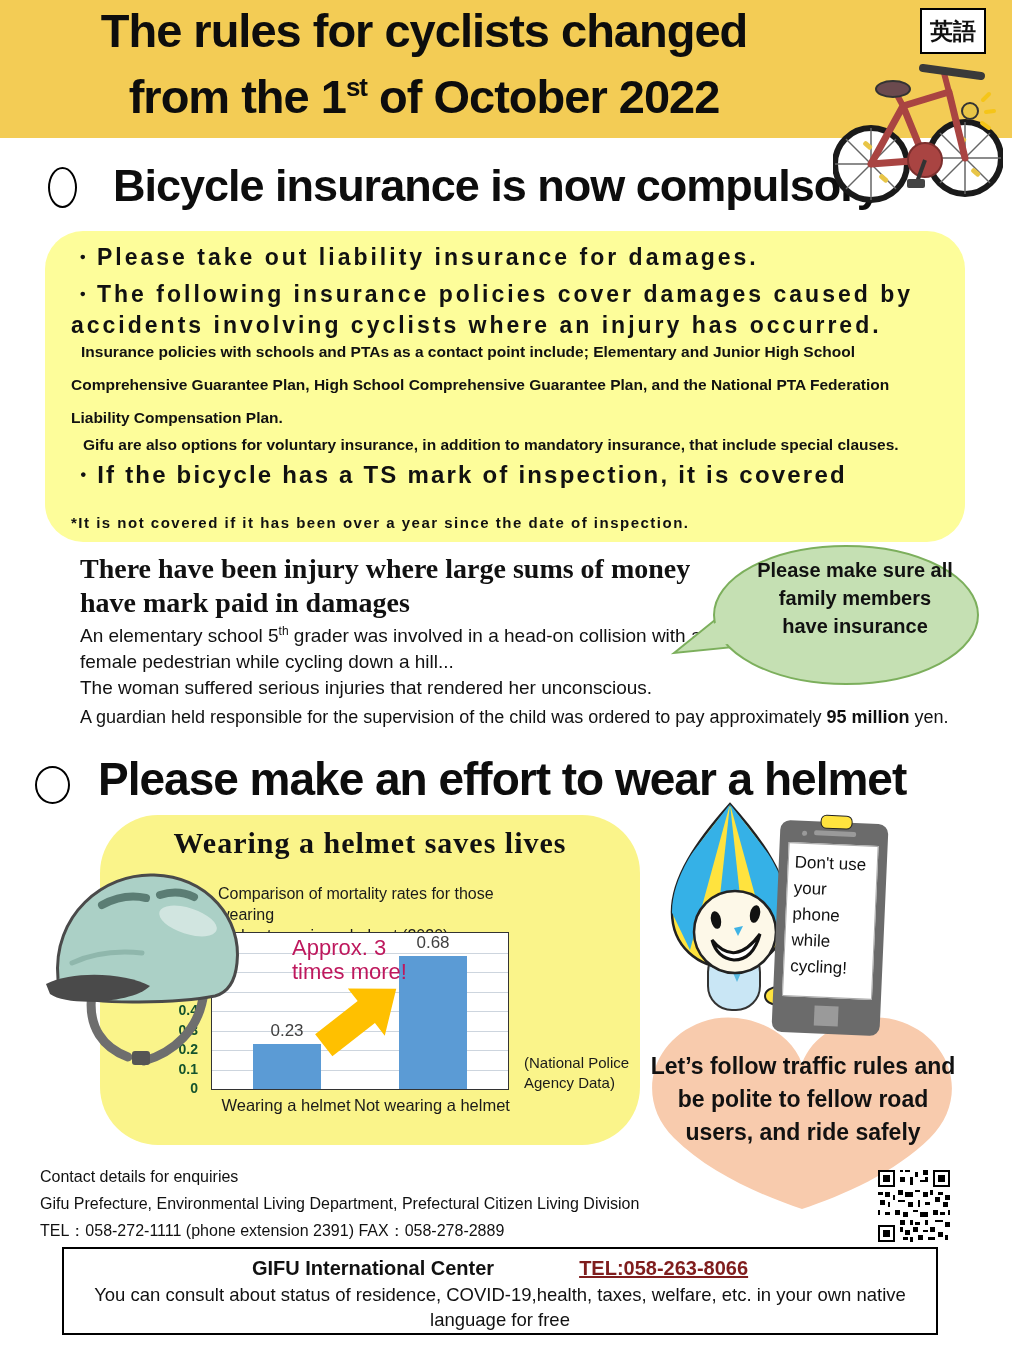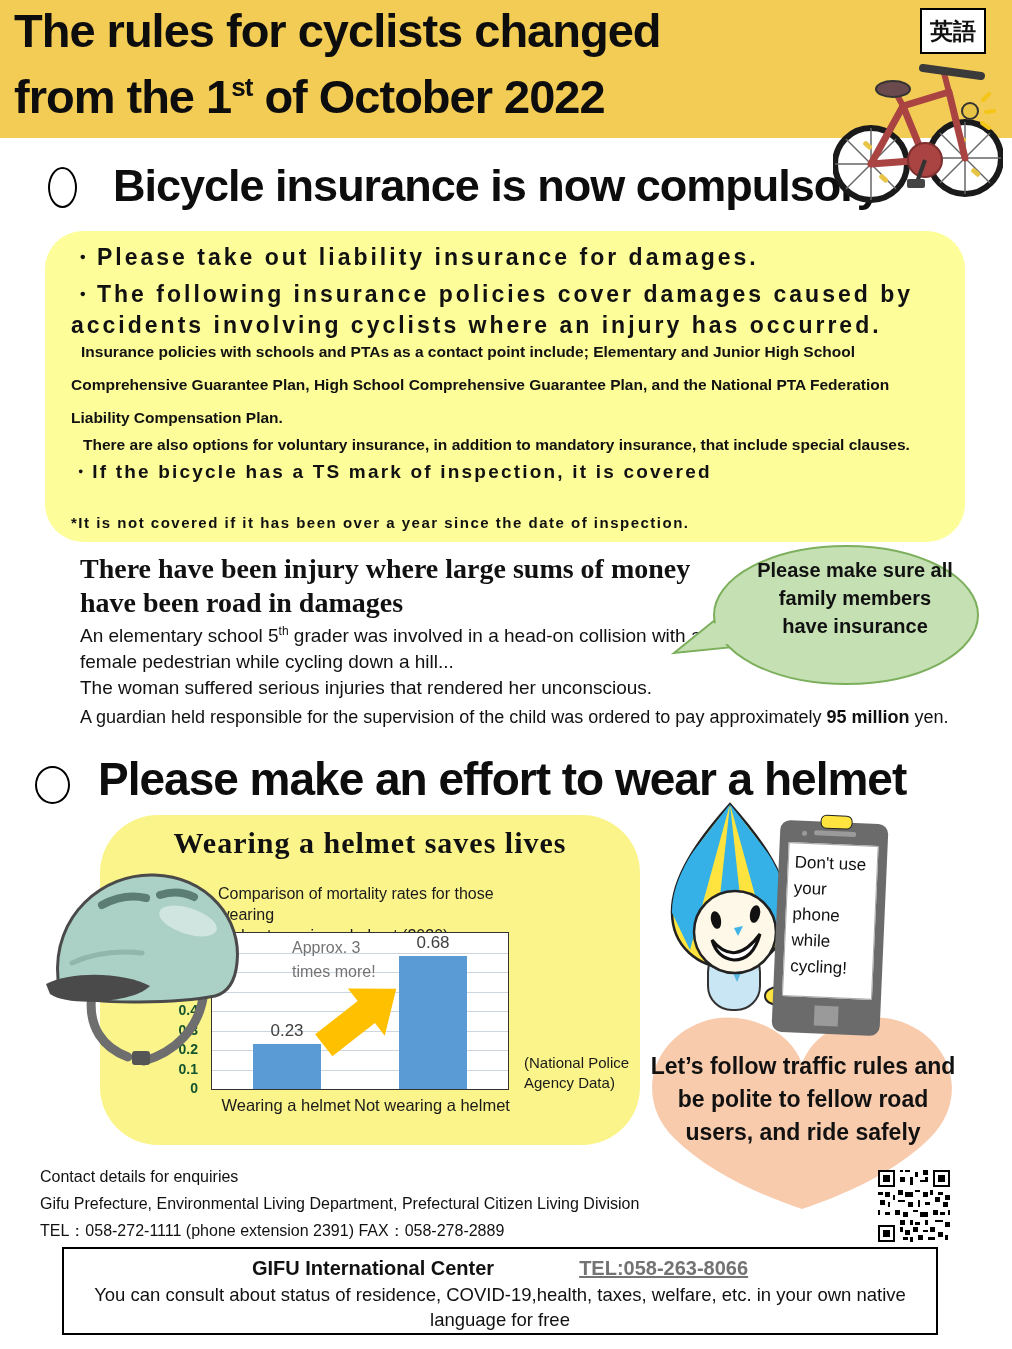--- a/index.html
+++ b/index.html
@@ -2,36 +2,36 @@
 <html><head>
 <meta charset="utf-8">
 <style>
   html,body{margin:0;padding:0;background:#fff;}
   body{width:1012px;height:1349px;position:relative;overflow:hidden;
        font-family:"Liberation Sans",sans-serif;color:#111;}
   .abs{position:absolute;}
 
   
   .header{position:absolute;left:0;top:0;width:1012px;height:138px;background:#F3CC55;}
-  .header-title{position:absolute;left:14px;top:2px;width:820px;
+  .header-title{position:absolute;left:14px;top:2px;width:820px;text-align:center;
     font-size:47px;line-height:57px;font-weight:700;letter-spacing:-1px;color:#0d0d0d;}
   .header-title sup{font-size:26px;}
   .lang-badge{position:absolute;left:920px;top:8px;width:62px;height:42px;background:#fff;
     border:2.5px solid #000;display:flex;align-items:center;justify-content:center;
     font-size:23px;font-weight:700;}
 
   
   .sec-circle{position:absolute;border:2px solid #000;border-radius:50%;background:#fff;}
   .sec-heading{position:absolute;font-weight:700;letter-spacing:-1px;color:#0d0d0d;}
 
   
   .ybox1{position:absolute;left:45px;top:231px;width:920px;height:311px;background:#FDFD9A;border-radius:38px;}
   .ybox1 .line{position:absolute;left:26px;white-space:nowrap;}
   .big-bullet{font-size:23px;font-weight:700;letter-spacing:3px;}
-  .big-bullet2{font-size:19px;font-weight:700;letter-spacing:2.2px;}
+  .big-bullet2{font-size:24px;font-weight:700;letter-spacing:2.2px;}
   .small-bold{font-size:15.5px;font-weight:700;}
   .tiny-bold{font-size:15px;font-weight:700;letter-spacing:1.5px;}
 
   
   .serif-head{position:absolute;left:80px;font-family:"Liberation Serif","DejaVu Serif",serif;
     font-size:28px;font-weight:700;white-space:nowrap;}
   .body-text{position:absolute;left:80px;font-size:19px;white-space:nowrap;}
   .bubble-text{position:absolute;left:755px;top:556px;width:200px;text-align:center;
     font-size:20px;line-height:28px;font-weight:700;z-index:3;}
 
@@ -43,21 +43,21 @@
   
   .chart-title{position:absolute;left:218px;top:883px;width:320px;font-size:16px;line-height:21px;color:#1a1a1a;}
   .pct-label{position:absolute;left:172px;top:903px;font-size:15px;color:#595959;}
   .plot{position:absolute;left:211px;top:932px;width:296px;height:156px;background:#fff;border:1.5px solid #333;}
   .gridline{position:absolute;left:0;width:100%;height:1px;background:#cdd5de;}
   .bar{position:absolute;bottom:0;width:68px;background:#5B9BD5;z-index:2;}
   .bar-label{position:absolute;width:68px;text-align:center;font-size:17px;color:#404040;z-index:2;}
   .ylabels{position:absolute;left:158px;top:932px;width:46px;height:156px;}
   .ytick{position:absolute;right:6px;width:40px;text-align:right;font-size:14px;font-weight:700;color:#14532d;}
   .xlabel{position:absolute;top:1096px;width:160px;text-align:center;font-size:16.5px;color:#1a1a1a;}
-  .annot{position:absolute;left:292px;top:936px;font-size:16px;line-height:24px;color:#737373;z-index:3;}
+  .annot{position:absolute;left:292px;top:936px;font-size:22px;line-height:24px;color:#be185d;z-index:3;}
   .chart-source{position:absolute;left:524px;top:1053px;width:112px;font-size:15px;line-height:20px;color:#1a1a1a;}
 
   
   .phone{position:absolute;left:776px;top:822px;width:108px;height:212px;background:#6b6b6b;
     border-radius:10px;transform:rotate(2.5deg);z-index:2;}
   .phone .hand{position:absolute;left:40px;top:-7px;width:30px;height:12px;background:#FFE33E;
     border:1.5px solid #222;border-radius:6px;}
   .phone .speaker{position:absolute;left:34px;top:9px;width:42px;height:5px;background:#9a9a9a;border-radius:2px;}
   .phone .cam{position:absolute;left:22px;top:10px;width:5px;height:5px;background:#9a9a9a;border-radius:50%;}
   .phone .screen{position:absolute;left:9px;top:22px;width:88px;height:152px;background:#fff;border:1px solid #aaa;}
@@ -66,21 +66,21 @@
 
   
   .heart-text{position:absolute;left:647px;top:1050px;width:312px;text-align:center;
     font-size:23px;line-height:33px;font-weight:700;z-index:2;}
 
   
   .contact{position:absolute;left:40px;top:1163px;font-size:16px;line-height:27px;white-space:nowrap;z-index:2;}
   .footer-box{position:absolute;left:62px;top:1247px;width:872px;height:84px;background:#fff;
     border:2px solid #000;text-align:center;z-index:3;}
   .footer-row1{margin-top:8px;font-size:20px;font-weight:700;}
-  .footer-tel{color:#737373;text-decoration:underline;margin-left:85px;cursor:pointer;}
+  .footer-tel{color:#7f1d1d;text-decoration:underline;margin-left:85px;cursor:pointer;}
   .footer-desc{margin:2px auto 0;width:856px;font-size:18.5px;line-height:25px;}
 
   svg{display:block;}
 </style>
 </head>
 <body>
 
 <div class="header">
   <div class="header-title">
     <div>The rules for cyclists changed</div>
@@ -131,27 +131,27 @@
 <div class="sec-circle" style="left:48px;top:167px;width:25px;height:37px;"></div>
 <div class="sec-heading" style="left:113px;top:160px;font-size:45px;">Bicycle insurance is now compulsory</div>
 
 <div class="ybox1">
   <div class="line big-bullet" style="top:11px;">・Please take out liability insurance for damages.</div>
   <div class="line big-bullet" style="top:48px;">・The following insurance policies cover damages caused by</div>
   <div class="line big-bullet" style="top:81px;">accidents involving cyclists where an injury has occurred.</div>
   <div class="line small-bold" style="top:112px;left:36px;">Insurance policies with schools and PTAs as a contact point include; Elementary and Junior High School</div>
   <div class="line small-bold" style="top:145px;">Comprehensive Guarantee Plan, High School Comprehensive Guarantee Plan, and the National PTA Federation</div>
   <div class="line small-bold" style="top:178px;">Liability Compensation Plan.</div>
-  <div class="line small-bold" style="top:205px;left:38px;">There are also options for voluntary insurance, in addition to mandatory insurance, that include special clauses.</div>
+  <div class="line small-bold" style="top:205px;left:38px;">Gifu are also options for voluntary insurance, in addition to mandatory insurance, that include special clauses.</div>
   <div class="line big-bullet2" style="top:228px;">・If the bicycle has a TS mark of inspection, it is covered</div>
   <div class="line tiny-bold" style="top:283px;">*It is not covered if it has been over a year since the date of inspection.</div>
 </div>
 
 <div class="serif-head" style="top:553px;">There have been injury where large sums of money</div>
-<div class="serif-head" style="top:587px;">have been road in damages</div>
+<div class="serif-head" style="top:587px;">have mark paid in damages</div>
 <div class="body-text" style="top:624px;"><span>An elementary school 5</span><sup style="font-size:12px;">th</sup><span> grader was involved in a head-on collision with a</span></div>
 <div class="body-text" style="top:651px;">female pedestrian while cycling down a hill...</div>
 <div class="body-text" style="top:677px;">The woman suffered serious injuries that rendered her unconscious.</div>
 <div class="body-text" style="top:707px;font-size:18px;"><span>A guardian held responsible for the supervision of the child was ordered to pay approximately </span><b>95 million</b><span> yen.</span></div>
 
 <div class="abs" style="left:668px;top:543px;width:315px;height:150px;z-index:2;">
   <svg width="315" height="150" viewBox="0 0 315 150">
     <polygon points="6,110 68,60 86,102" fill="#C5E0B3" stroke="#7CAF5C" stroke-width="2"></polygon>
     <ellipse cx="178" cy="72" rx="132" ry="69" fill="#C5E0B3" stroke="#7CAF5C" stroke-width="2"></ellipse>
     <polygon points="12,107 68,64 84,98" fill="#C5E0B3" stroke="none"></polygon>

